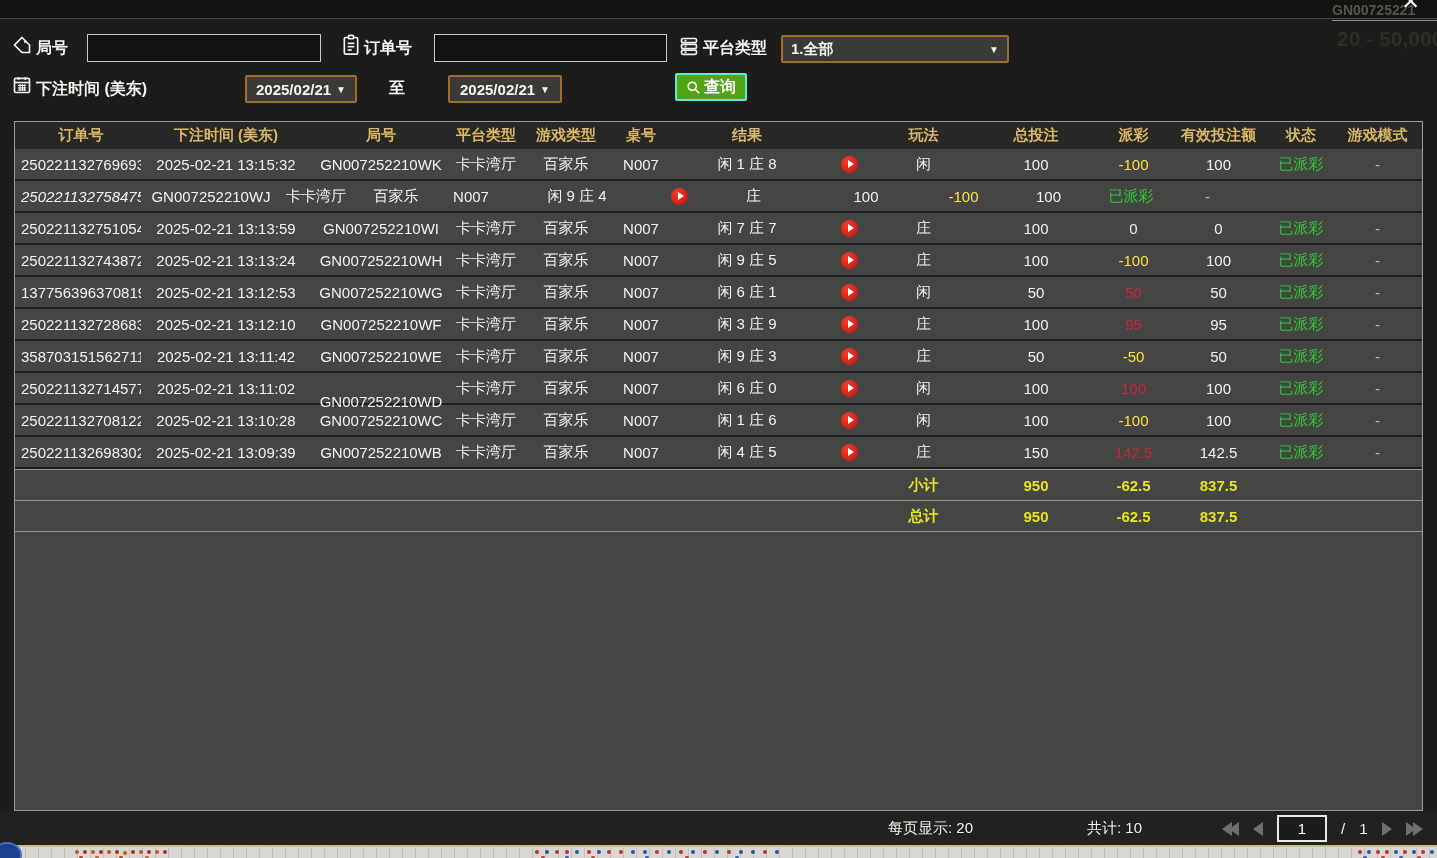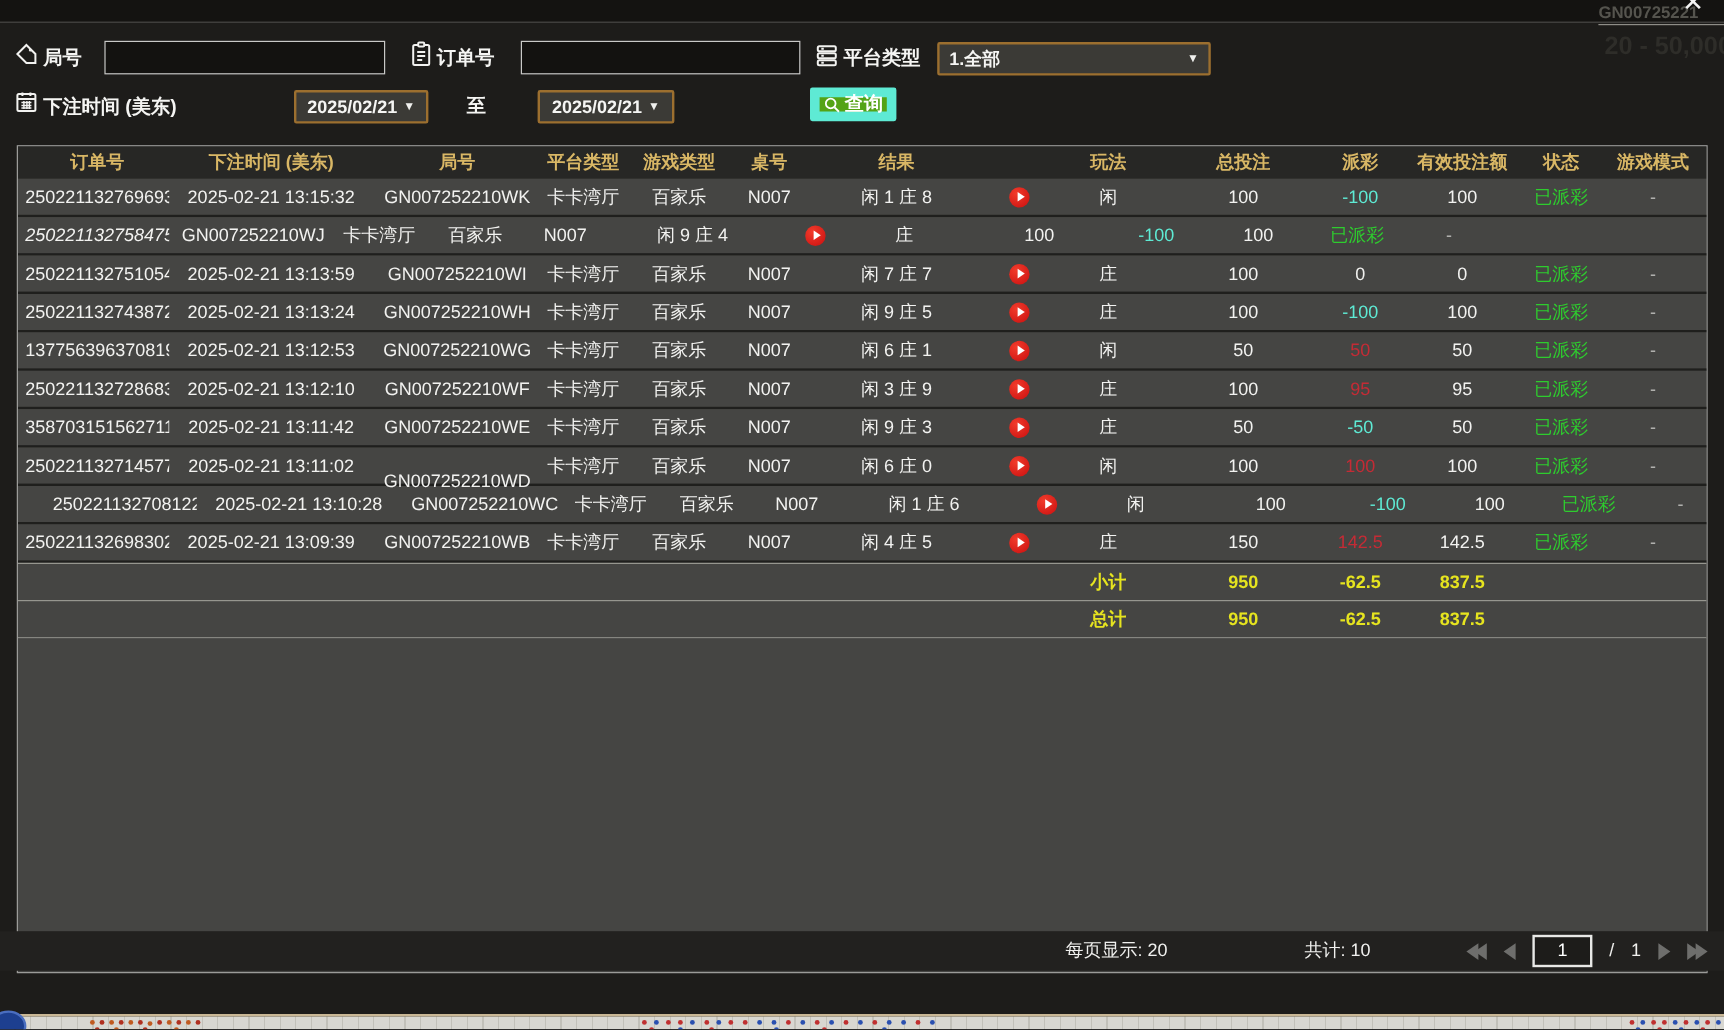--- a/index.html
+++ b/index.html
@@ -27,52 +27,52 @@
   .dropbox{
     position:absolute;background:#3b3a36;border:2px solid #9c6f2f;border-radius:2px;
     display:flex;align-items:center;justify-content:space-between;
     font-size:15px;font-weight:bold;color:#f5f5f3;padding:0 8px;box-sizing:border-box;cursor:pointer;
   }
   .dropbox .arr{font-size:10px;color:#f0f0ee;margin-left:8px;}
   .datebox{justify-content:center;}
   .datebox .arr{margin-left:5px;}
   .search-btn{
     position:absolute;left:675px;top:73px;width:72px;height:28px;
-    background:#54a315;border:8px solid #5eead4;border-radius:2px;box-sizing:border-box;
+    background:#54a315;border:2px solid #5eead4;border-radius:2px;box-sizing:border-box;
     display:flex;align-items:center;justify-content:center;gap:3px;cursor:pointer;
     color:#fff;font-size:16px;font-weight:bold;
   }
   .search-btn svg{width:15px;height:15px;}
   
   .grid{
     position:absolute;left:14px;top:121px;width:1409px;height:690px;
     background:#454543;border:1px solid #9b9b99;box-sizing:border-box;
     display:flex;flex-direction:column;
   }
   .g-head{display:flex;height:27px;background:#272725;align-items:center;flex:0 0 27px;}
   .g-head .cell{color:#d9b765;font-weight:bold;}
   .g-row{display:flex;height:30px;flex:0 0 30px;align-items:center;background:#454543;border-bottom:2px solid #1f1f1d;}
   .cell{font-size:15px;display:flex;align-items:center;justify-content:center;overflow:hidden;white-space:nowrap;box-sizing:border-box;height:100%;}
   .c-left{justify-content:flex-start;padding-left:6px;}
-  .neg{color:#5eead4;}
+  .neg{color:#fde047;}
   .pos{color:#c42b35;}
   .zero{color:#f0f0ee;}
   .status-g{color:#2ecc2e;}
   .mode{color:#b8b8b6;}
   .sumrow{display:flex;height:30px;flex:0 0 30px;align-items:center;background:#454543;border-top:1px solid #96968f;}
   .sumrow .cell{color:#e6e41f;font-weight:bold;}
   .totalrow{border-bottom:1px solid #96968f;}
   .filler{flex:1 1 auto;background:#454543;}
   .play-icon{
     width:17px;height:17px;border-radius:50%;background:radial-gradient(circle at 35% 30%, #f23b2b, #c90f0f);
     display:flex;align-items:center;justify-content:center;cursor:pointer;
   }
   .play-icon::after{content:"";display:block;border-left:6px solid #fff;border-top:4px solid transparent;border-bottom:4px solid transparent;margin-left:2px;}
   
-  .pagebar{position:absolute;left:0;top:776px;width:100%;height:33px;background:#22211f;display:flex;align-items:center;}
+  .pagebar{position:absolute;left:0;top:812px;width:100%;height:33px;background:#22211f;display:flex;align-items:center;}
   .pb-text{font-size:15px;color:#f0f0ee;position:absolute;white-space:nowrap;}
   .pager{position:absolute;left:1222px;top:0;height:33px;display:flex;align-items:center;gap:14px;}
   .tri{width:0;height:0;border-top:7px solid transparent;border-bottom:7px solid transparent;cursor:pointer;}
   .tri-l{border-right:10px solid #6e6e6c;}
   .tri-r{border-left:10px solid #6e6e6c;}
   .dbl{display:flex;gap:1px;cursor:pointer;}
   .page-box{
     width:46px;height:23px;border:2px solid #e8e8e6;background:#1d1c1a;color:#fff;
     font-size:15px;display:flex;align-items:center;justify-content:center;cursor:text;
   }
@@ -323,21 +323,21 @@
             <span class="play-icon"></span>
           </div>
           <div class="cell" style="flex: 0 0 95px; width: 95px;">闲</div>
           <div class="cell" style="flex: 0 0 130px; width: 130px;">100</div>
           <div class="cell pos" style="flex: 0 0 65px; width: 65px;">100</div>
           <div class="cell" style="flex: 0 0 105px; width: 105px;">100</div>
           <div class="cell status-g" style="flex: 0 0 60px; width: 60px;">已派彩</div>
           <div class="cell mode" style="flex: 0 0 93px; width: 93px;">-</div>
         </div>
         <div class="g-row">
-          <div class="cell c-left" style="flex: 0 0 126px; width: 126px; margin-left: 23px;">250221132708122</div>
+          <div class="cell c-left" style="flex: 0 0 126px; width: 126px;">250221132708122</div>
           <div class="cell" style="flex: 0 0 170px; width: 170px;">2025-02-21 13:10:28</div>
           <div class="cell" style="flex: 0 0 140px; width: 140px;">GN007252210WC</div>
           <div class="cell" style="flex: 0 0 70px; width: 70px;">卡卡湾厅</div>
           <div class="cell" style="flex: 0 0 90px; width: 90px;">百家乐</div>
           <div class="cell" style="flex: 0 0 60px; width: 60px;">N007</div>
           <div class="cell" style="flex: 0 0 152px; width: 152px;">闲 1 庄 6</div>
           <div class="cell" style="flex: 0 0 53px; width: 53px;">
             <span class="play-icon"></span>
           </div>
           <div class="cell" style="flex: 0 0 95px; width: 95px;">闲</div>

